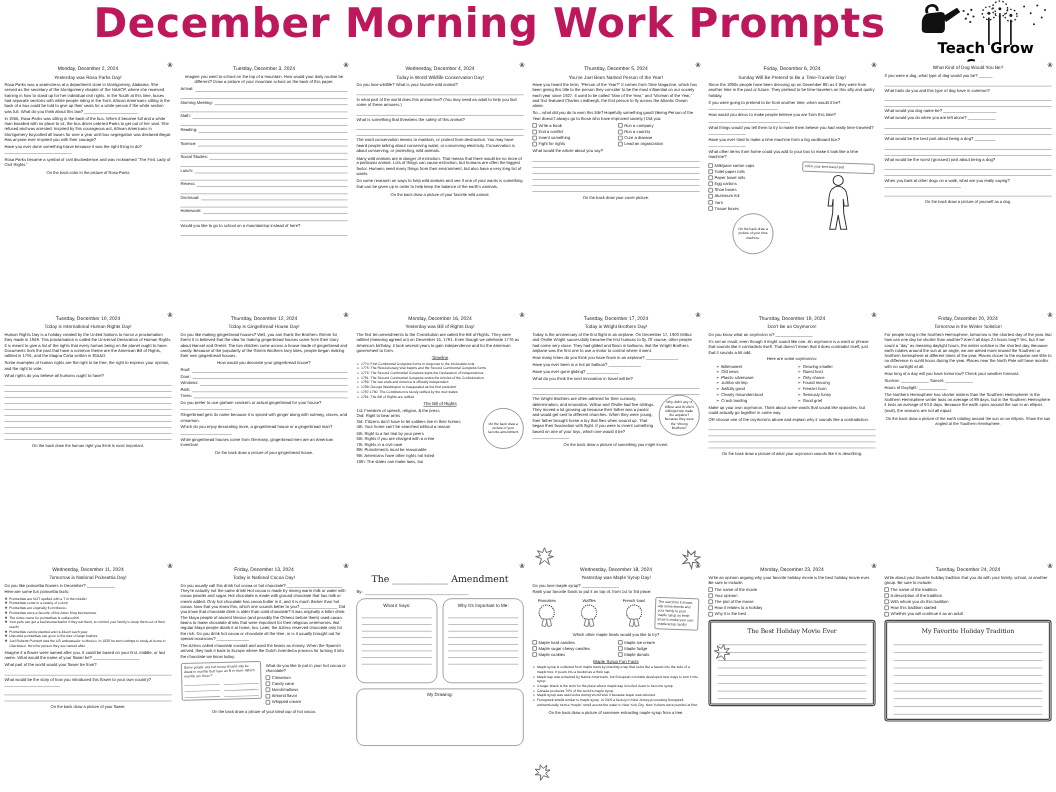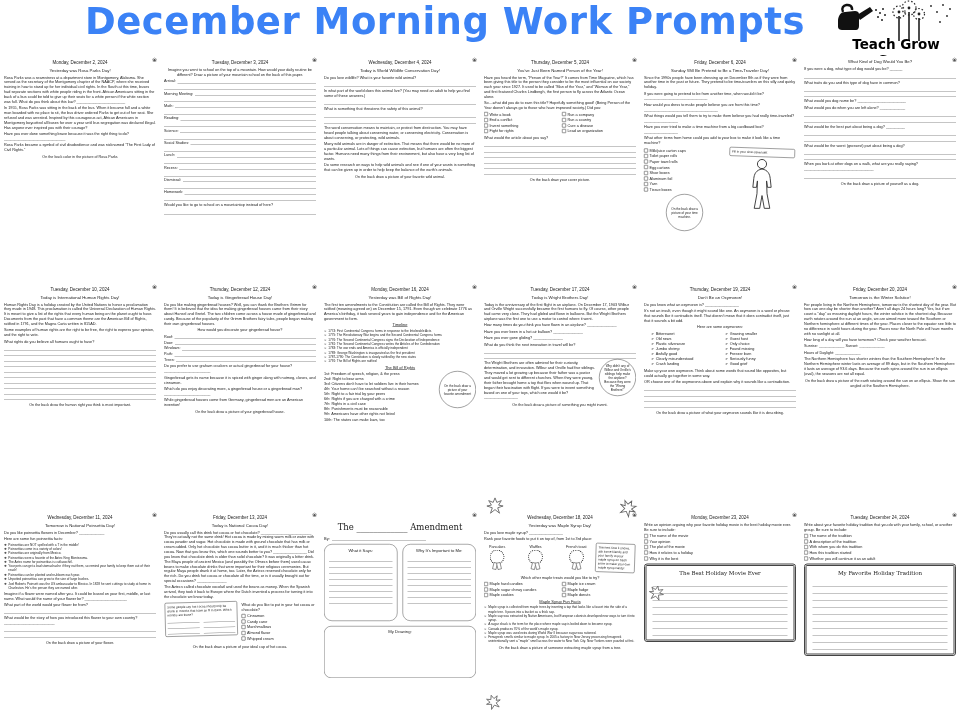--- a/index.html
+++ b/index.html
@@ -1,21 +1,21 @@
 <!DOCTYPE html>
 <html><head>
 <meta charset="utf-8">
 <style>
   html,body{margin:0;padding:0;background:#fff;}
   body{width:960px;height:720px;position:relative;overflow:hidden;
        font-family:"Liberation Sans",sans-serif;color:#1a1a1a;}
 
   .header-title{position:absolute;top:0;left:60px;right:130px;text-align:center;
     font-family:"DejaVu Sans",sans-serif;font-weight:bold;font-size:37px;margin:0;
-    letter-spacing:.5px;color:#3b82f6;}
+    letter-spacing:.5px;color:#be185d;}
   .logo{position:absolute;top:0;right:2px;width:124px;height:58px;text-align:center;}
   .logo svg{display:block;margin:0 auto;}
   .logotext{font-family:"DejaVu Sans",sans-serif;font-weight:bold;font-size:13.5px;
     margin-top:-6px;color:#000;}
 
   #sheets{position:absolute;top:56px;left:0;width:956px;
     display:grid;grid-template-columns:repeat(6,160px);
     grid-template-rows:227px 228px 210px;}
   .sheet{position:relative;overflow:hidden;padding:3px 4px 0;background:#fff;}
   .minilogo{position:absolute;top:1px;right:3px;font-size:6px;color:#555;line-height:1;}

